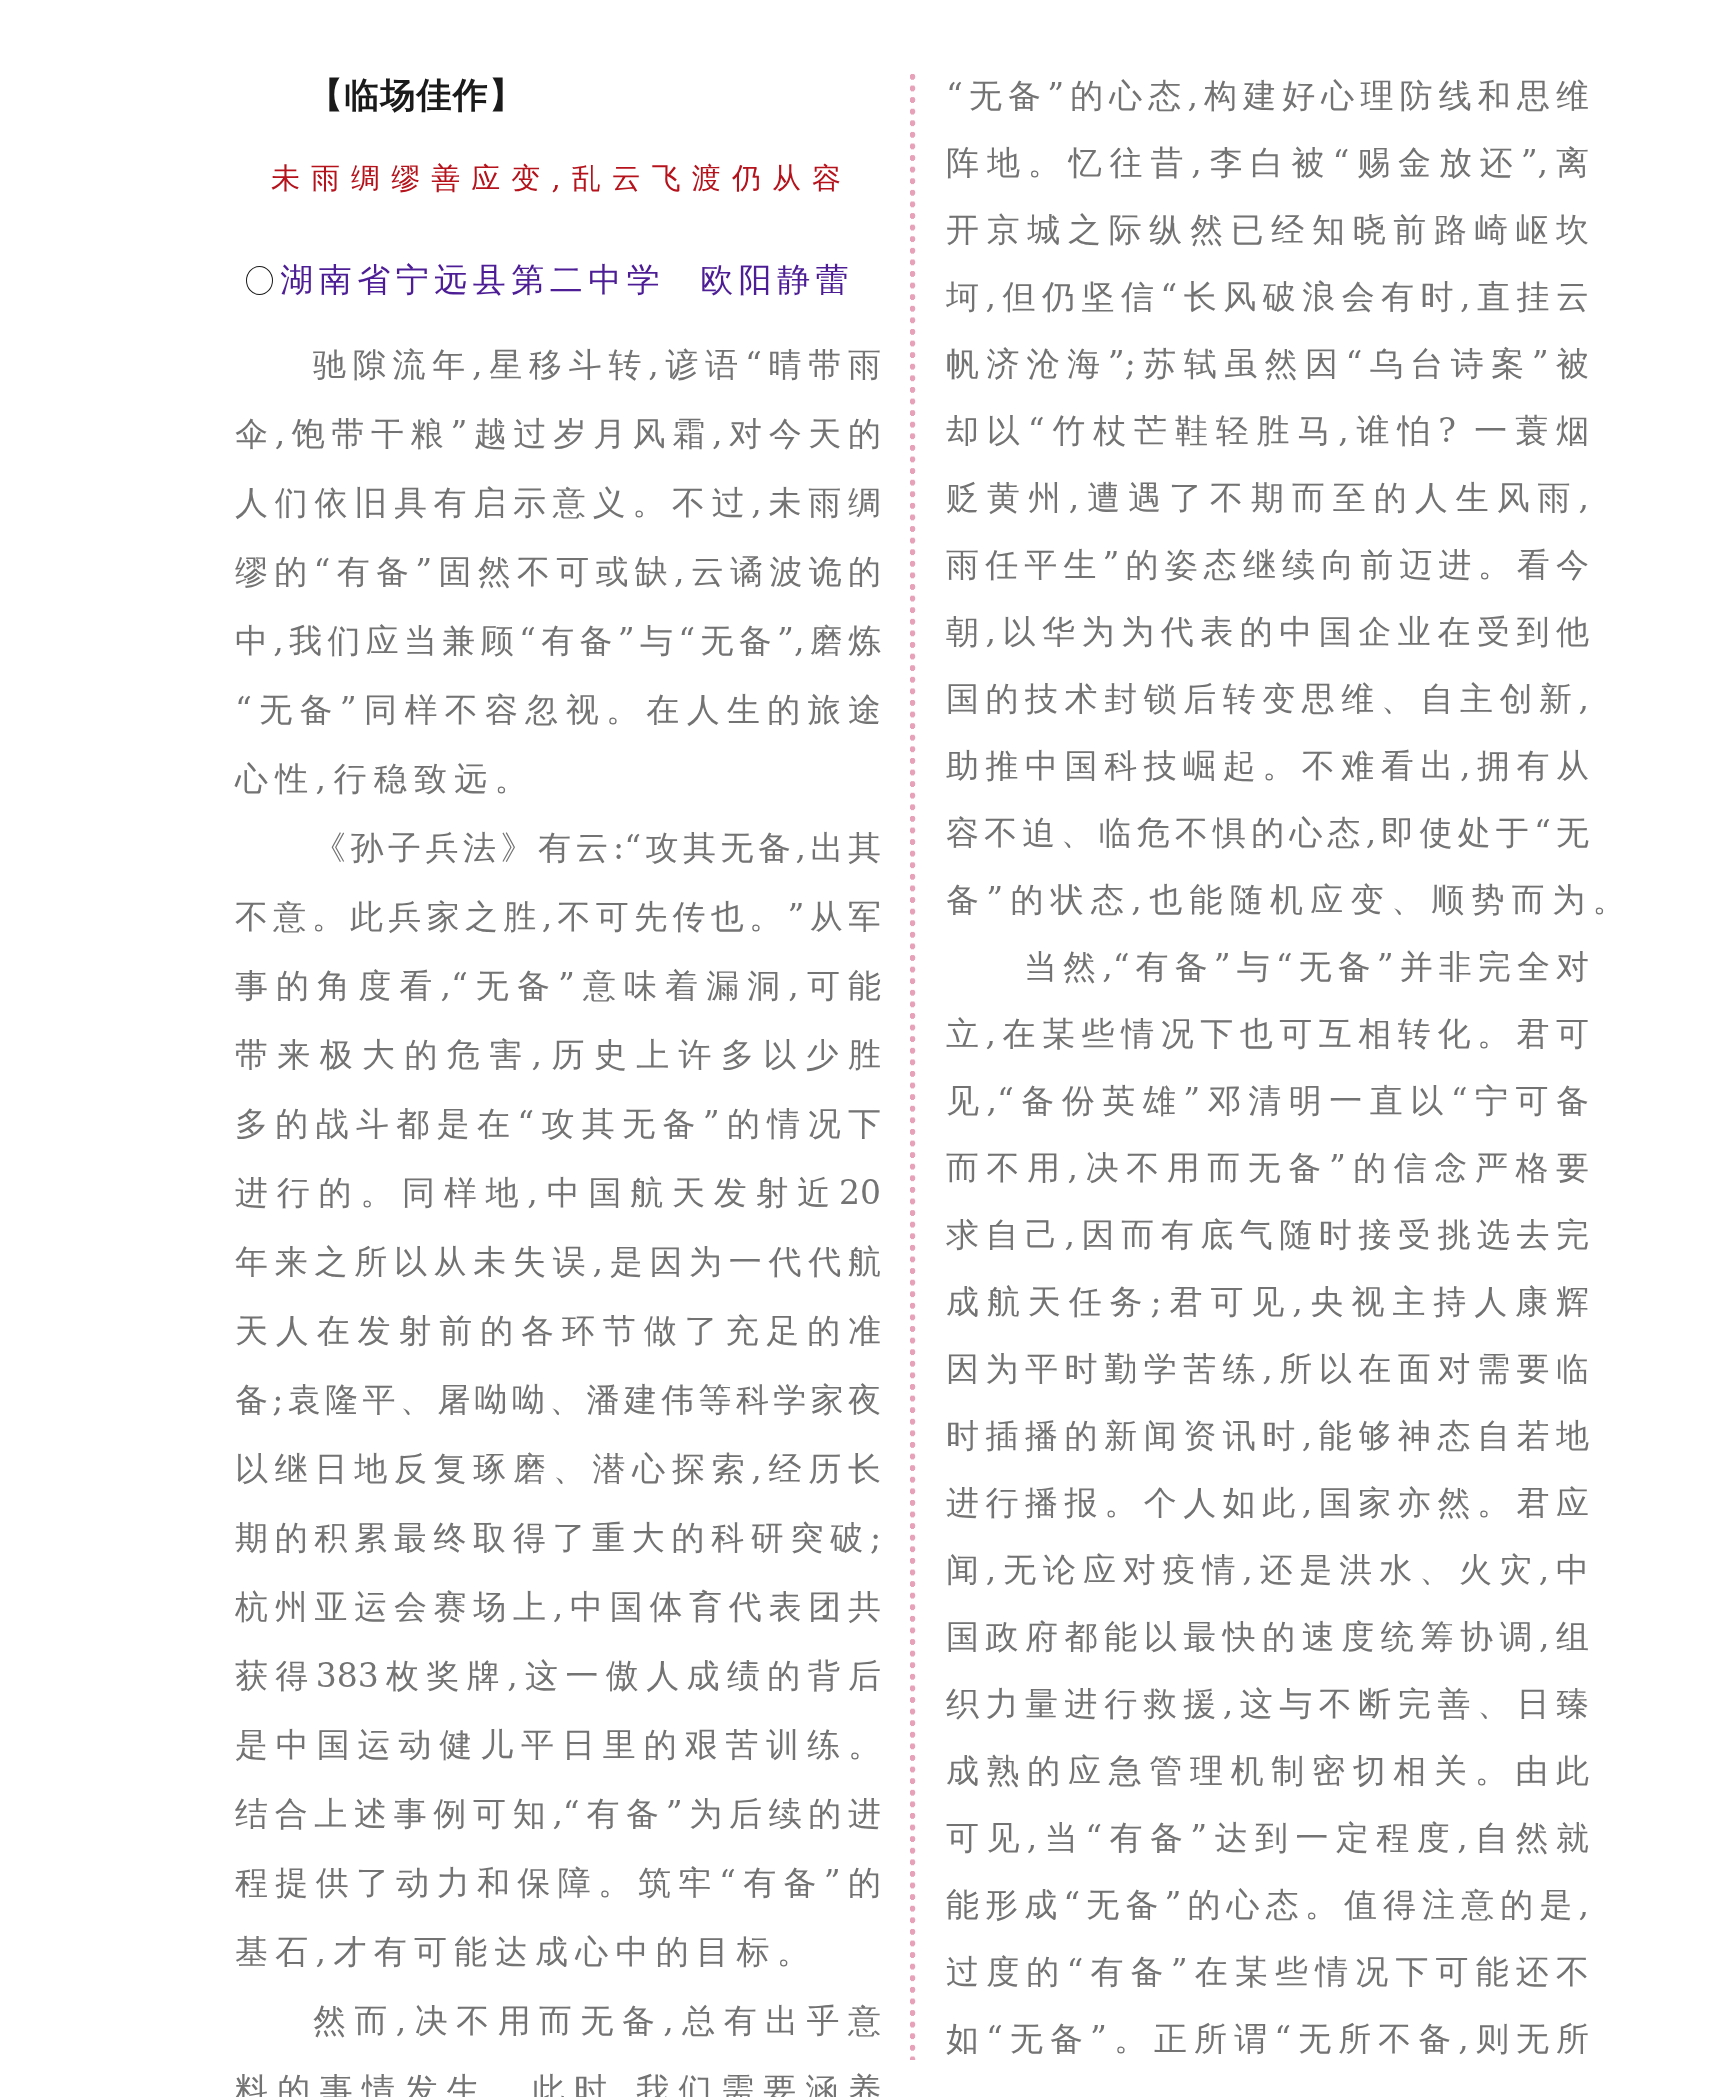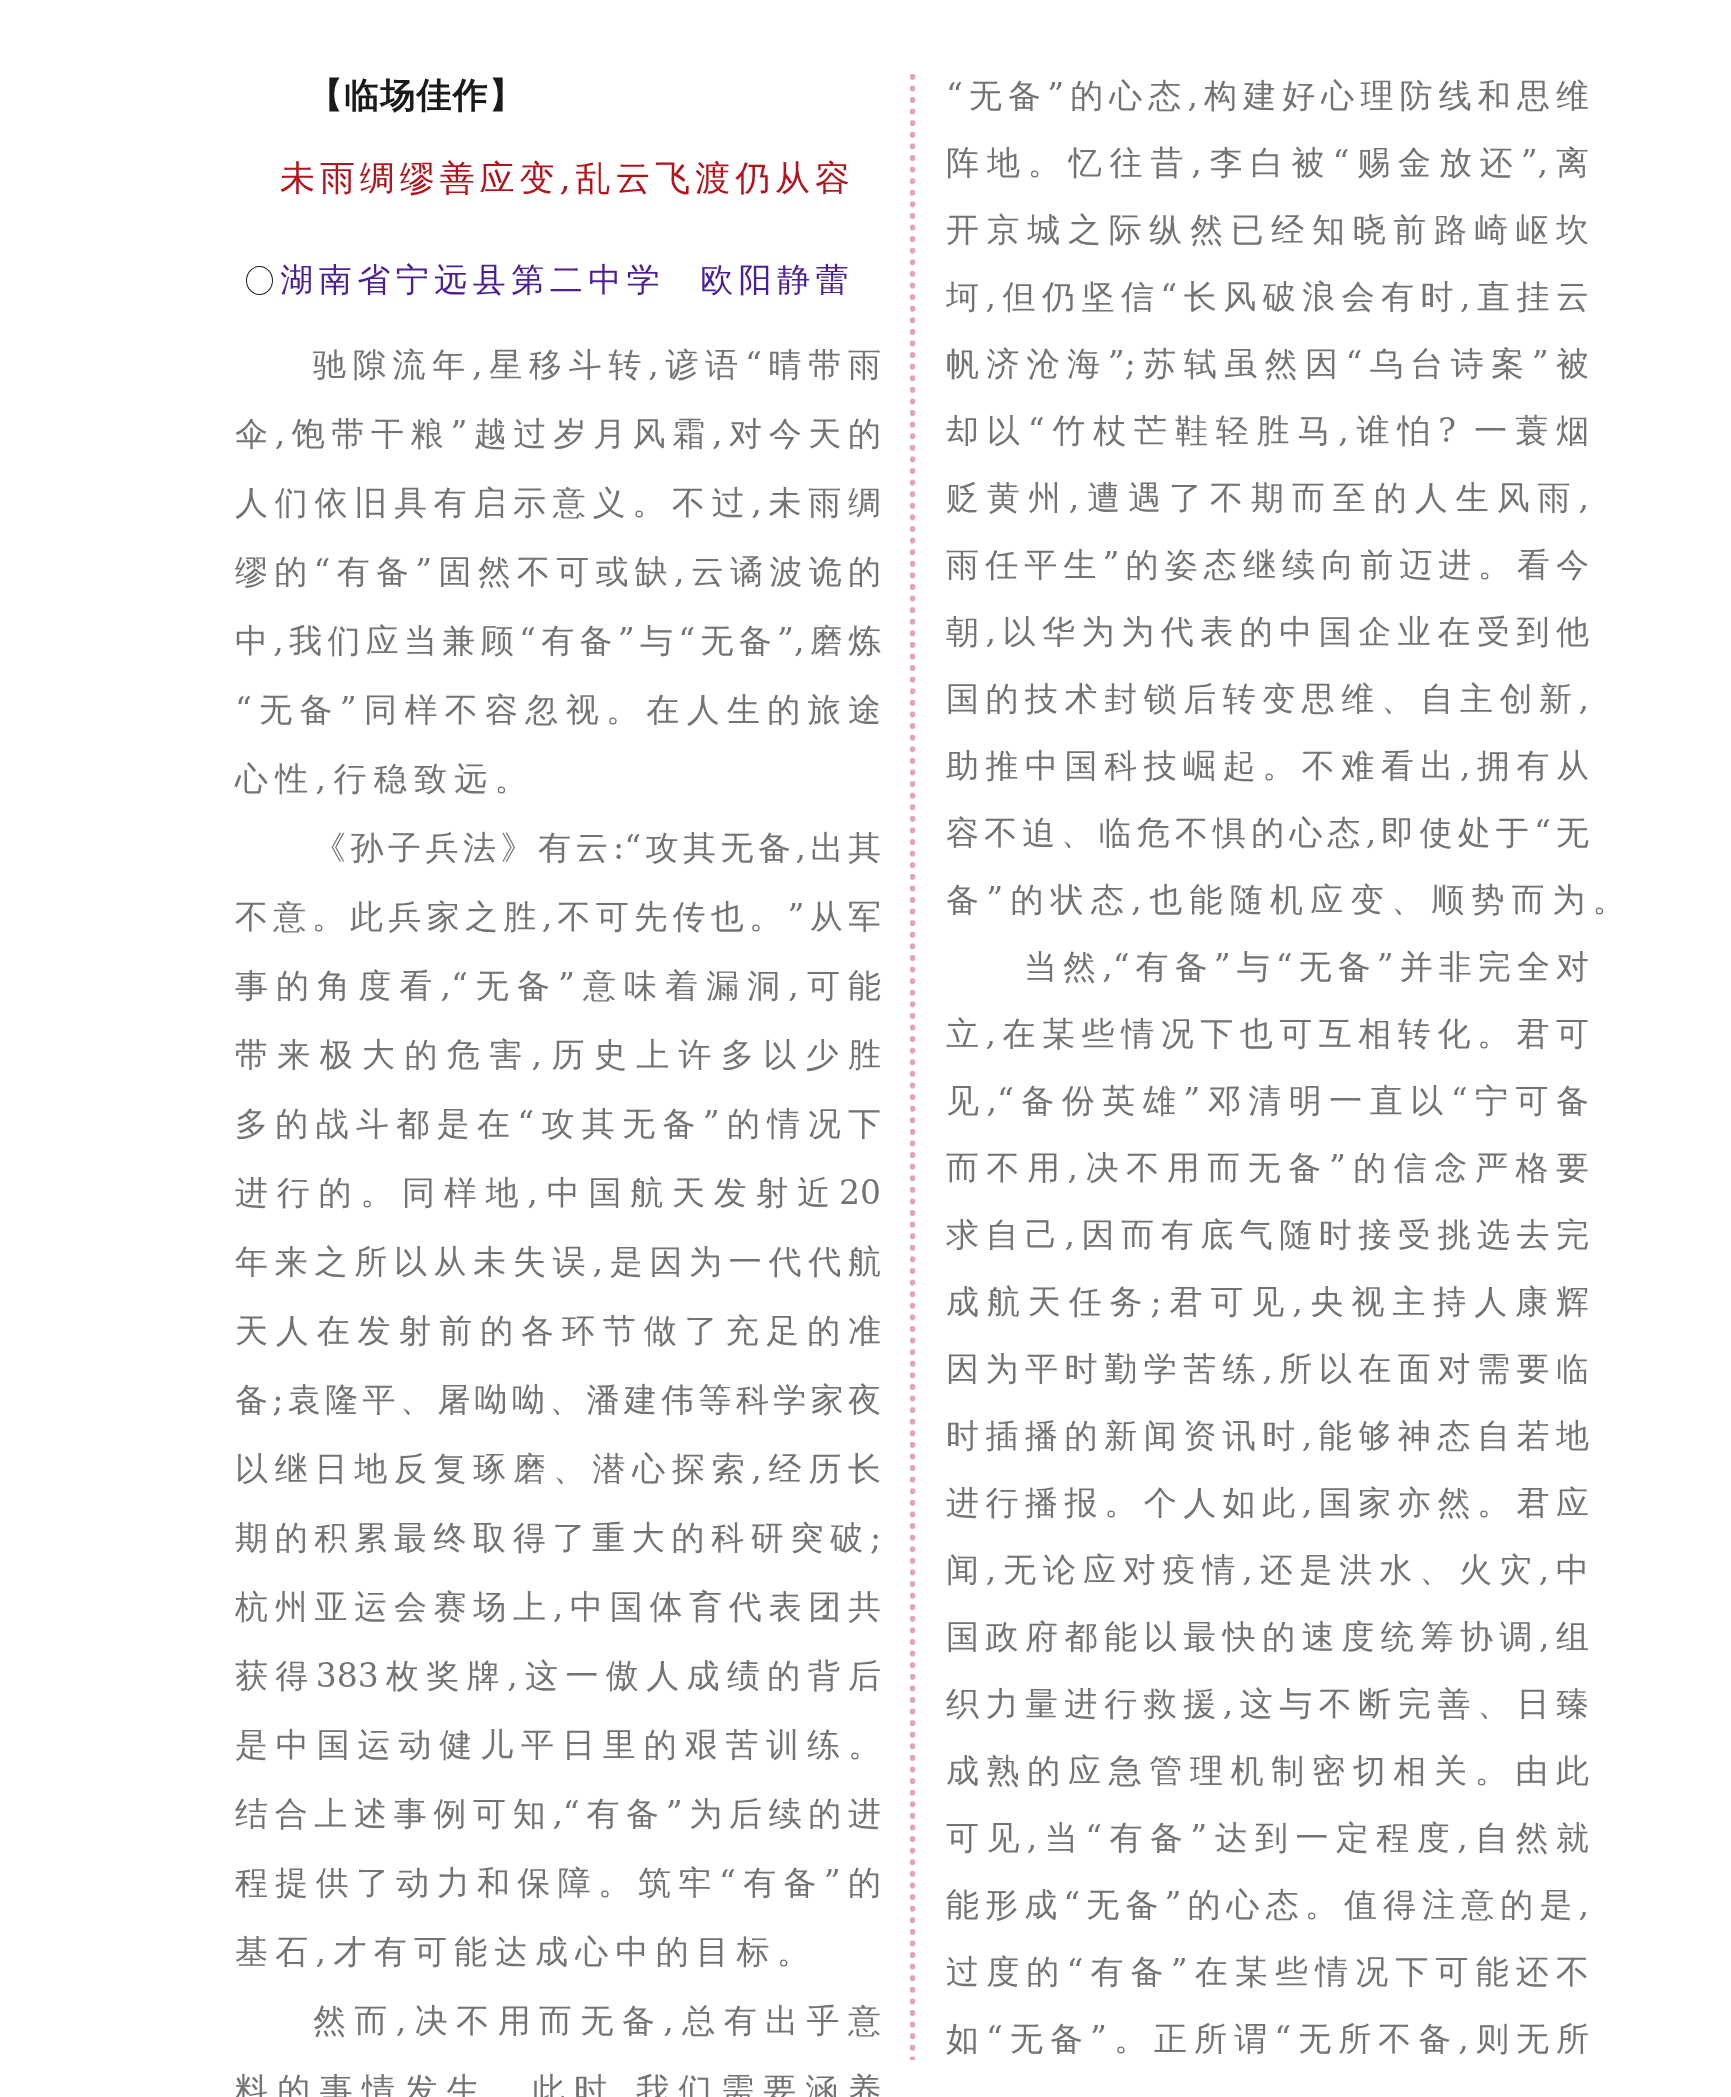--- a/index.html
+++ b/index.html
@@ -31,26 +31,26 @@
     line-height: 49px;
     font-family: "DejaVu Sans", "Liberation Sans", sans-serif;
     font-weight: bold;
     font-size: 35px;
     letter-spacing: 1.2px;
     color: #1a1a1a;
     white-space: nowrap;
   }
   .article-title {
     position: absolute;
-    left: 280px;
+    left: 271px;
     top: 154px;
     width: 570px;
     height: 49px;
     line-height: 49px;
-    font-size: 35px;
+    font-size: 29px;
     color: #b5121b;
     white-space: nowrap;
     text-align: justify;
     text-align-last: justify;
     font-family: "DejaVu Serif", "Liberation Serif", serif;
   }
   .byline {
     position: absolute;
     left: 246px;
     top: 255px;

